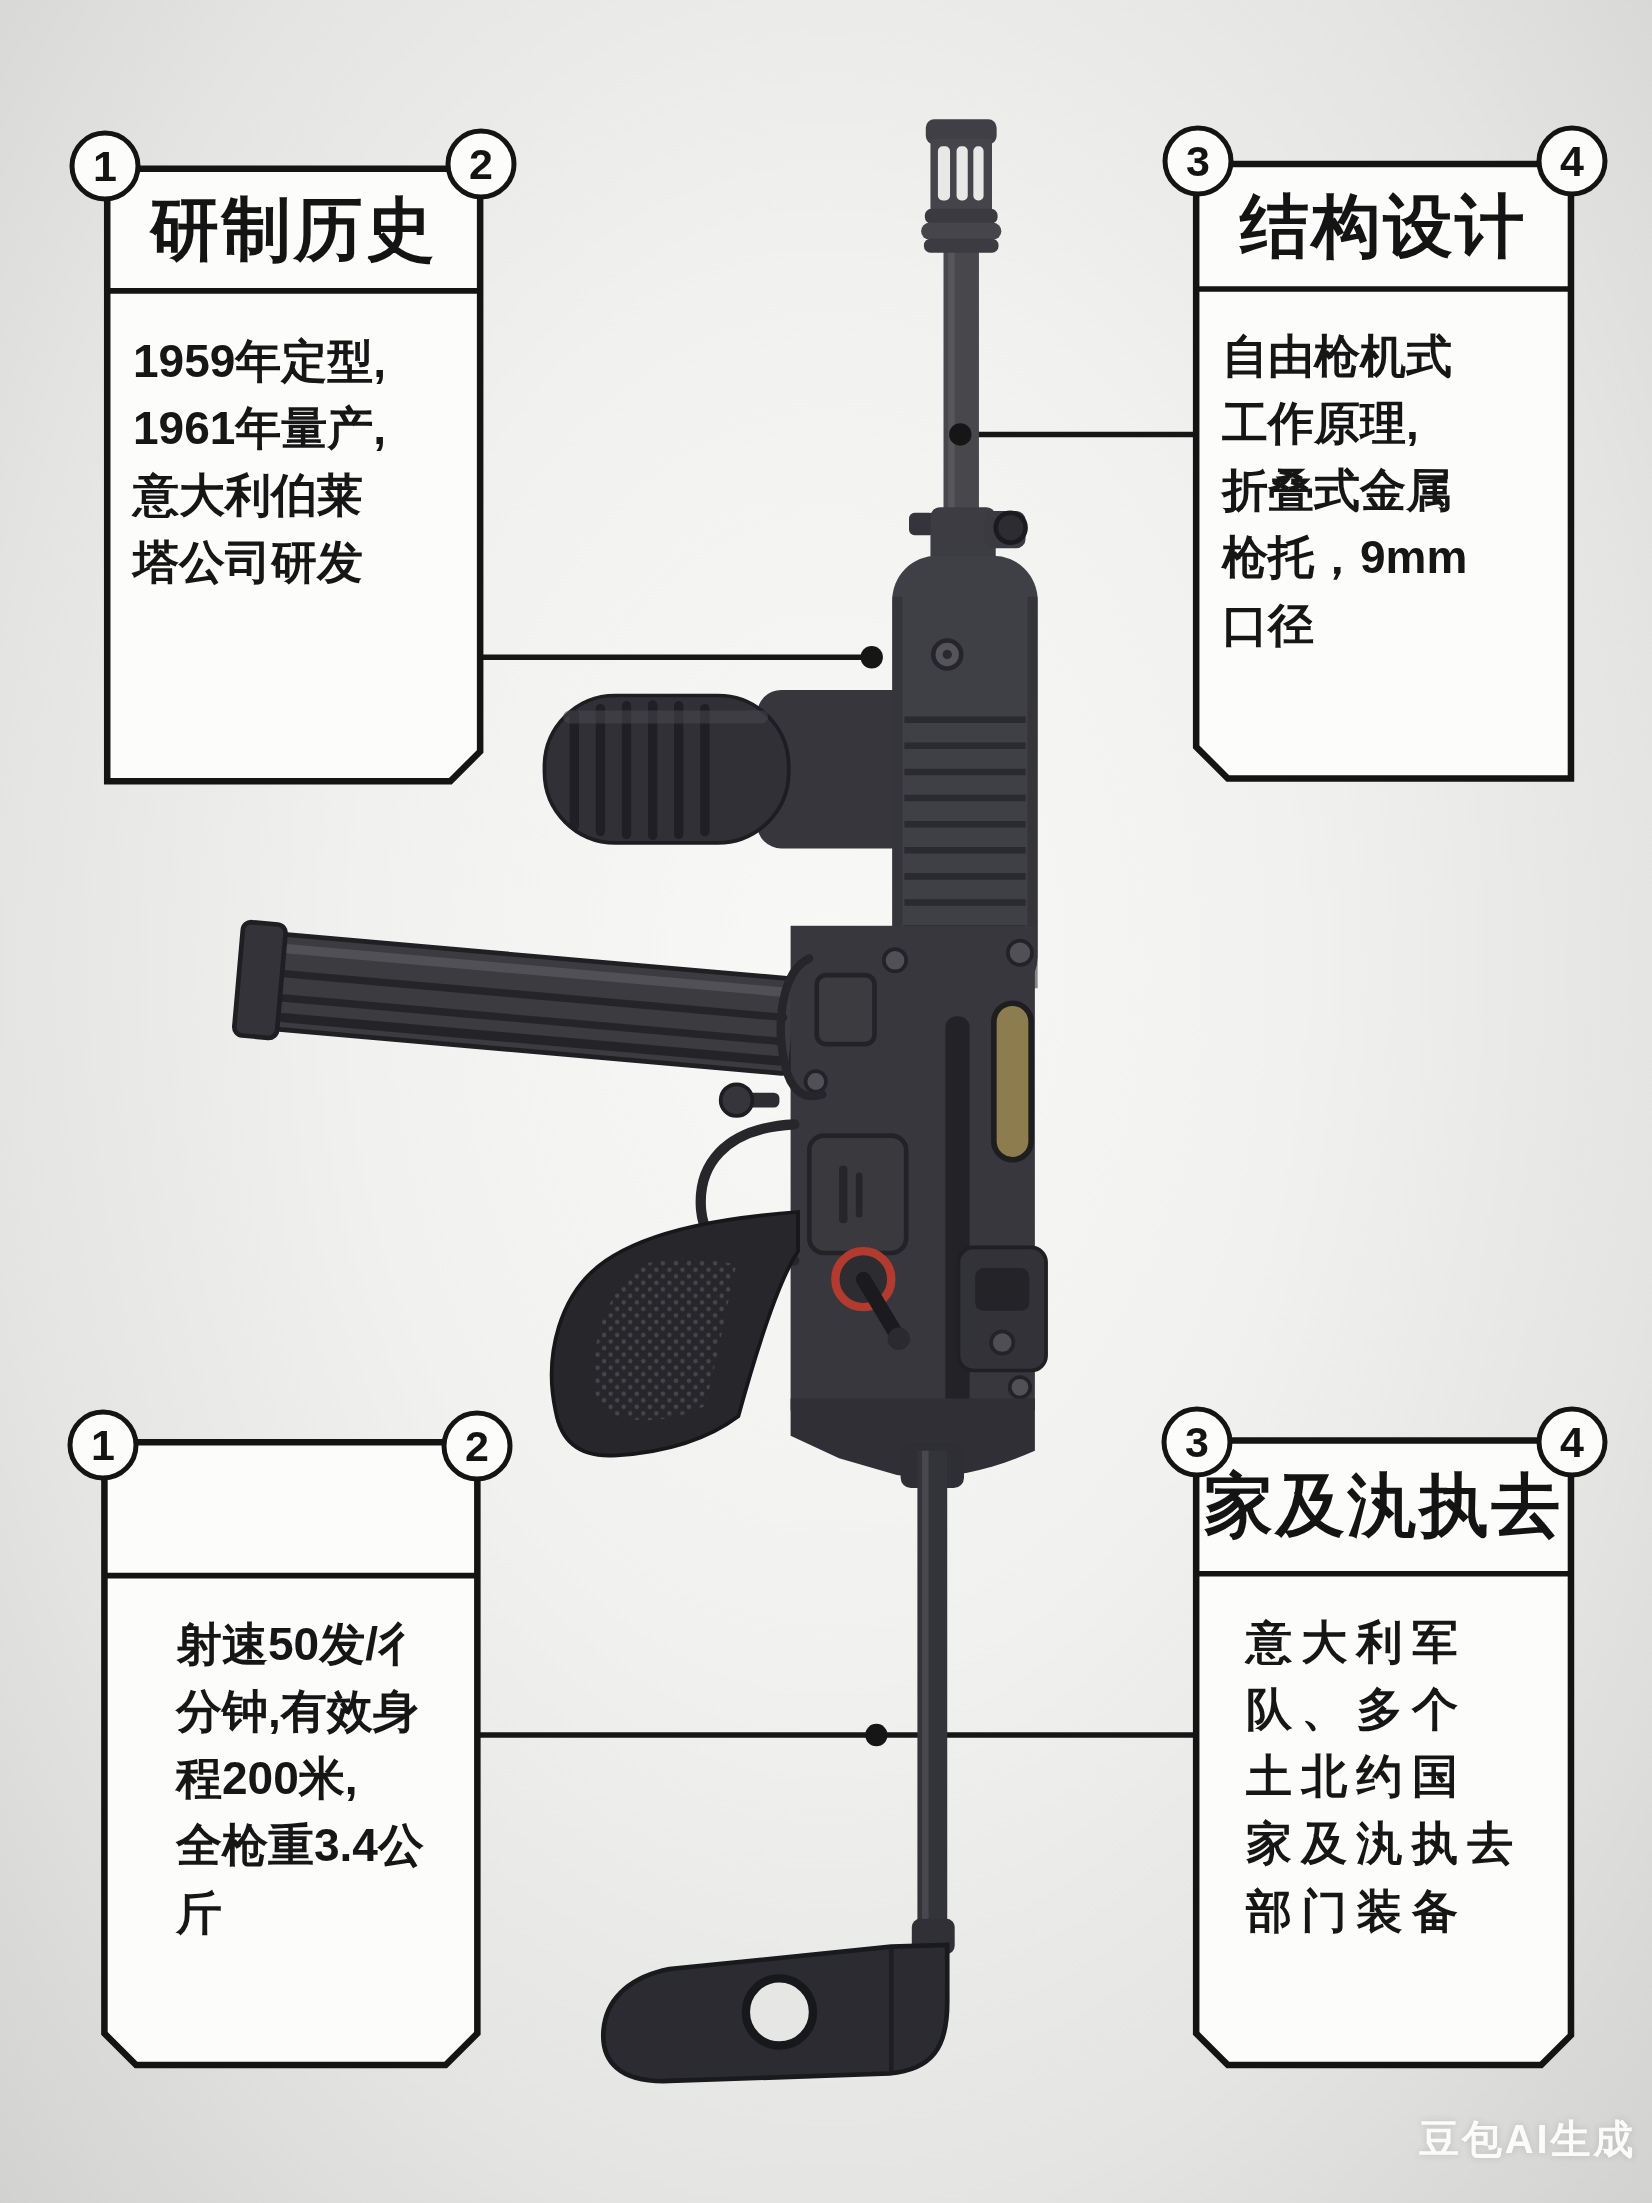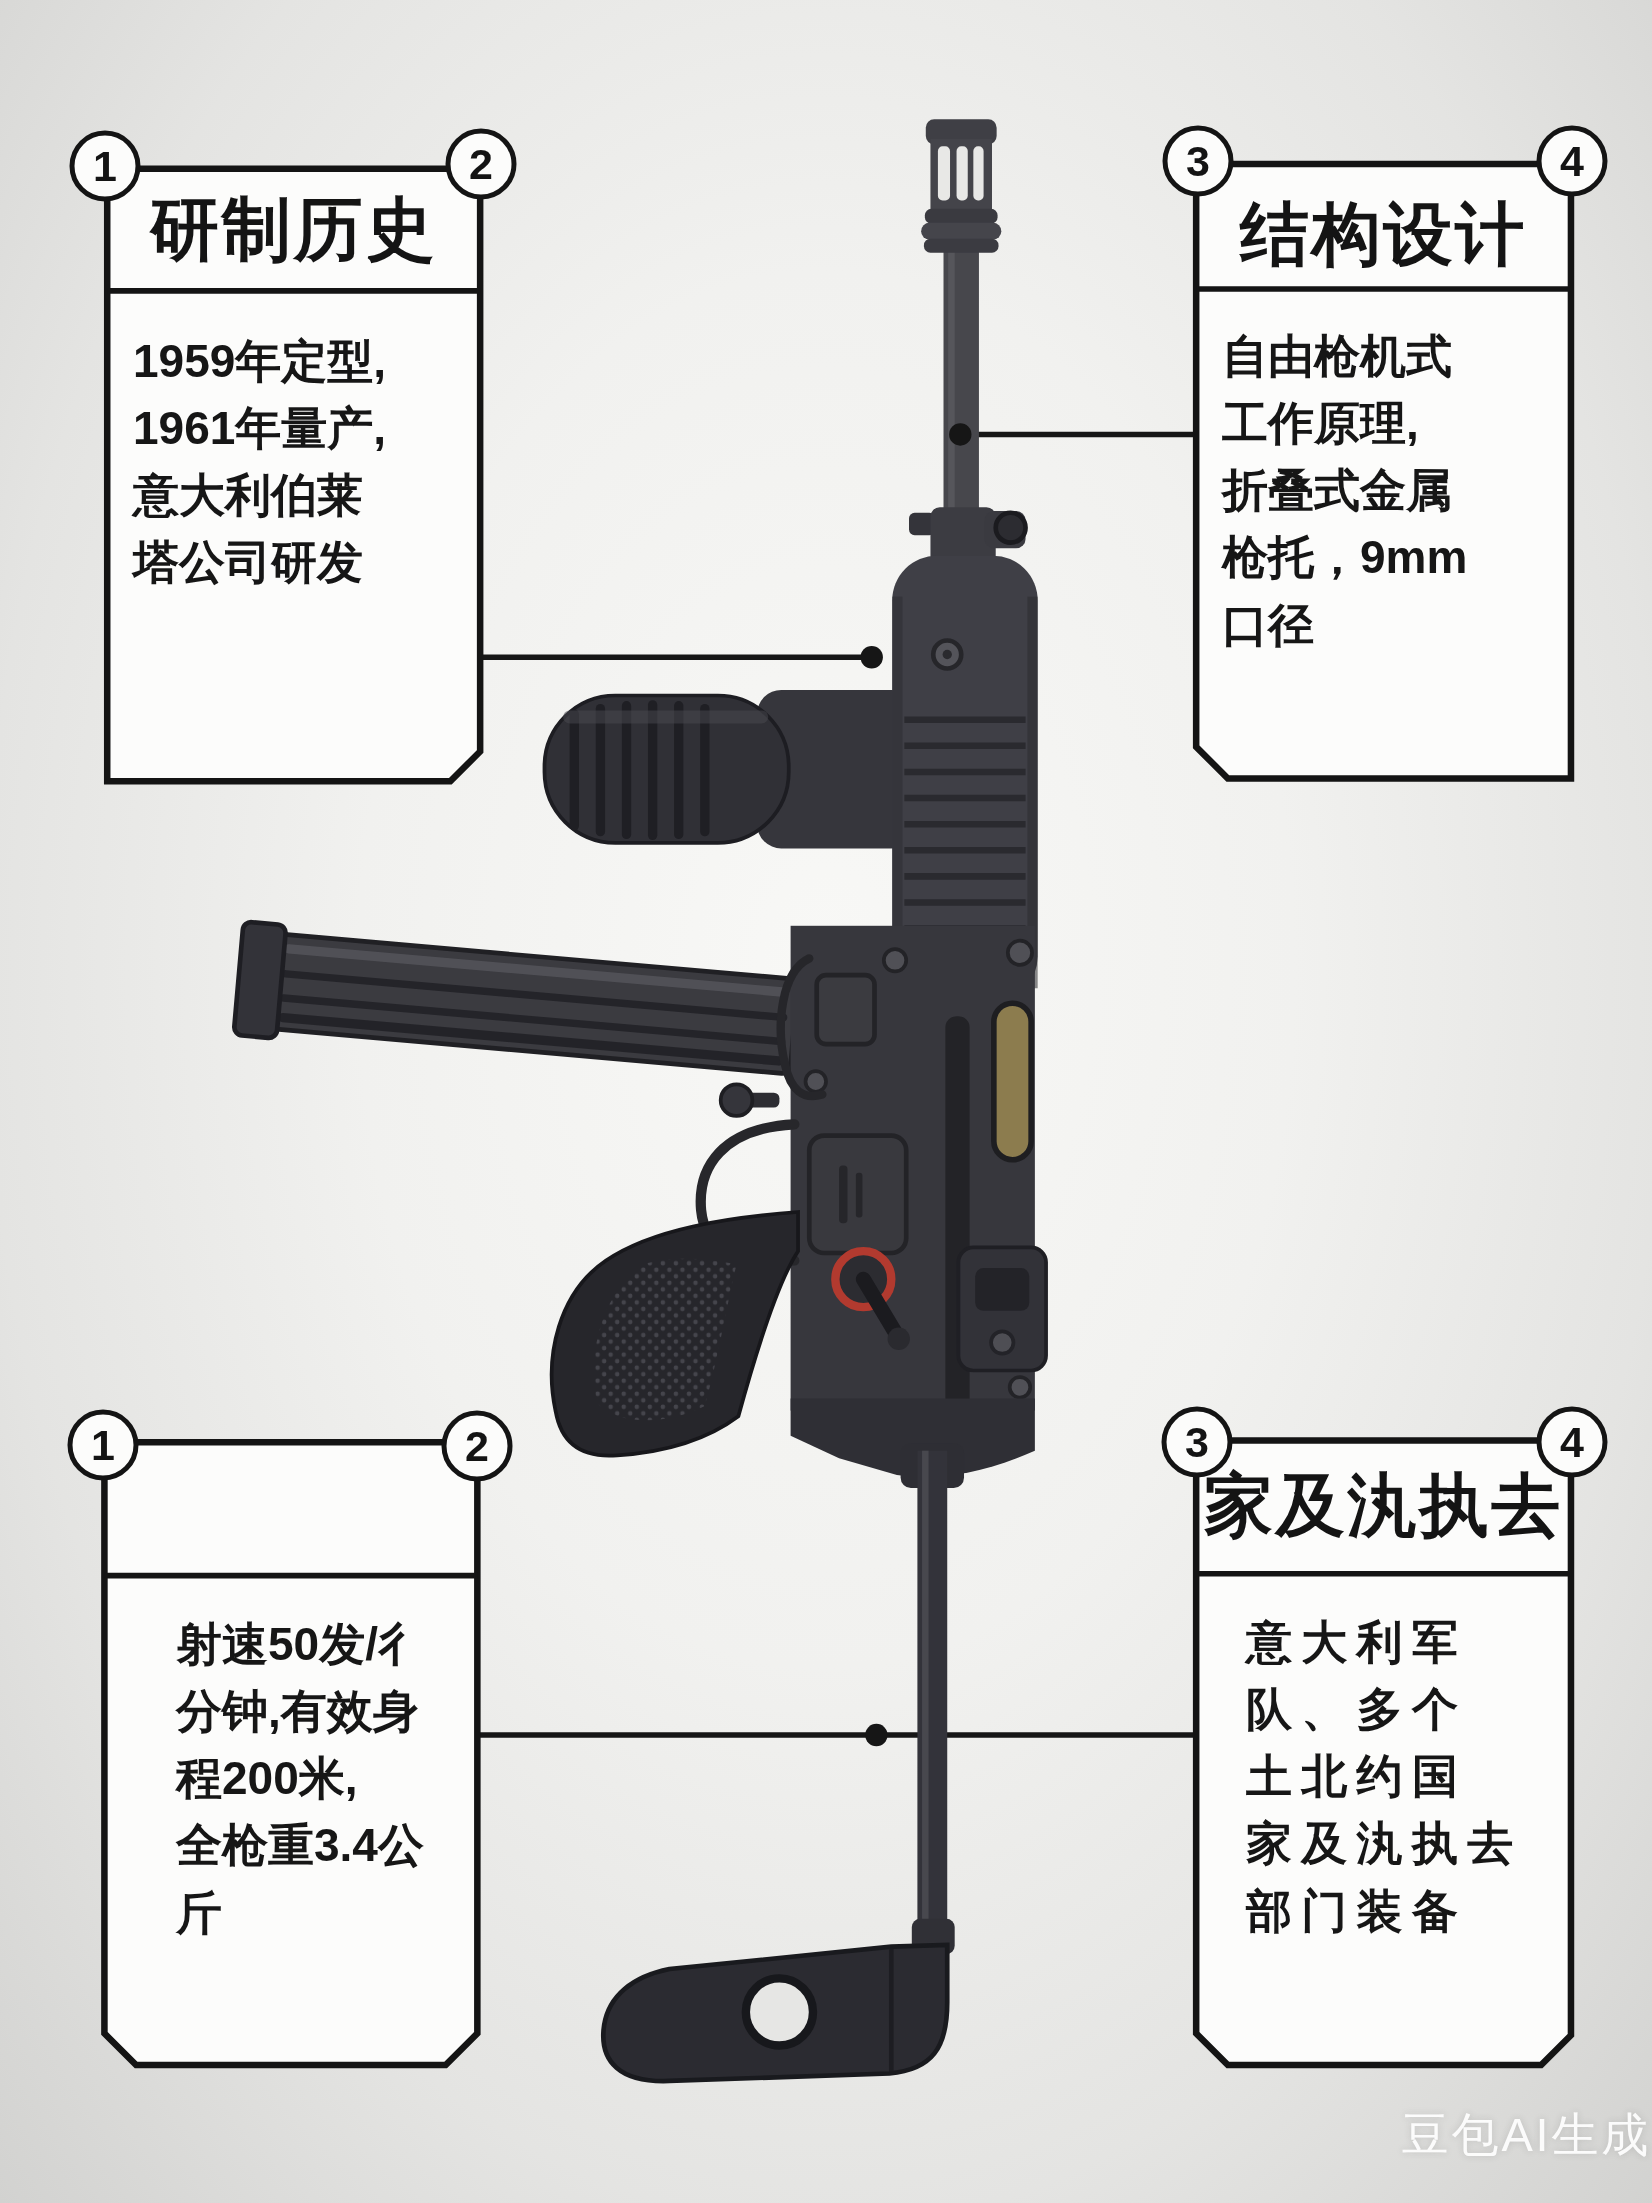--- a/index.html
+++ b/index.html
@@ -21,22 +21,22 @@
   }
   .callout-body.wide{letter-spacing:9.3px;margin-left:24px;}
   .badge{
     position:absolute;width:71px;height:71px;border-radius:50%;
     background:var(--box-fill,#fcfcfb);border:5.6px solid var(--box-border,#141414);
     display:flex;align-items:center;justify-content:center;
     font-size:43px;font-weight:600;color:#141414;
     transform:translate(-50%,-50%);box-sizing:border-box;
   }
   .watermark{
-    position:absolute;right:2px;bottom:37px;
-    font-size:47px;font-weight:400;letter-spacing:2.8px;
+    position:absolute;right:17px;bottom:37px;
+    font-size:40px;font-weight:700;letter-spacing:2.8px;
     color:var(--watermark,rgba(255,255,255,0.92));
     text-shadow:0 0 7.5px rgba(60,60,60,0.18);
   }
 </style>
 </head>
 <body>
 
 <div class="canvas">
 
   <svg class="layer" width="1653" height="2204" viewBox="0 0 1773 2364">
@@ -195,21 +195,21 @@
       <circle cx="940" cy="1861" r="12"></circle>
     </g>
   </svg>
 
   <div class="callout-title" style="left:107px;top:172px;width:373px;height:115px;text-align:right;">研制历史</div>
   <div class="callout-body" style="left:133px;top:328px;width:326px;">1959年定型,
 1961年量产,
 意大利伯莱
 塔公司研发</div>
 
-  <div class="callout-title" style="left:1196px;top:168px;width:375px;height:117px;margin-top:8px;">结构设计</div>
+  <div class="callout-title" style="left:1196px;top:168px;width:375px;height:117px;">结构设计</div>
   <div class="callout-body" style="left:1222px;top:323px;width:332px;">自由枪机式
 工作原理,
 折叠式金属
 枪托，9mm
 口径</div>
 
   <div class="callout-body" style="left:131px;top:1611px;width:328px;margin-left:45px;">射速50发/彳
 分钟,有效身
 程200米,
 全枪重3.4公

